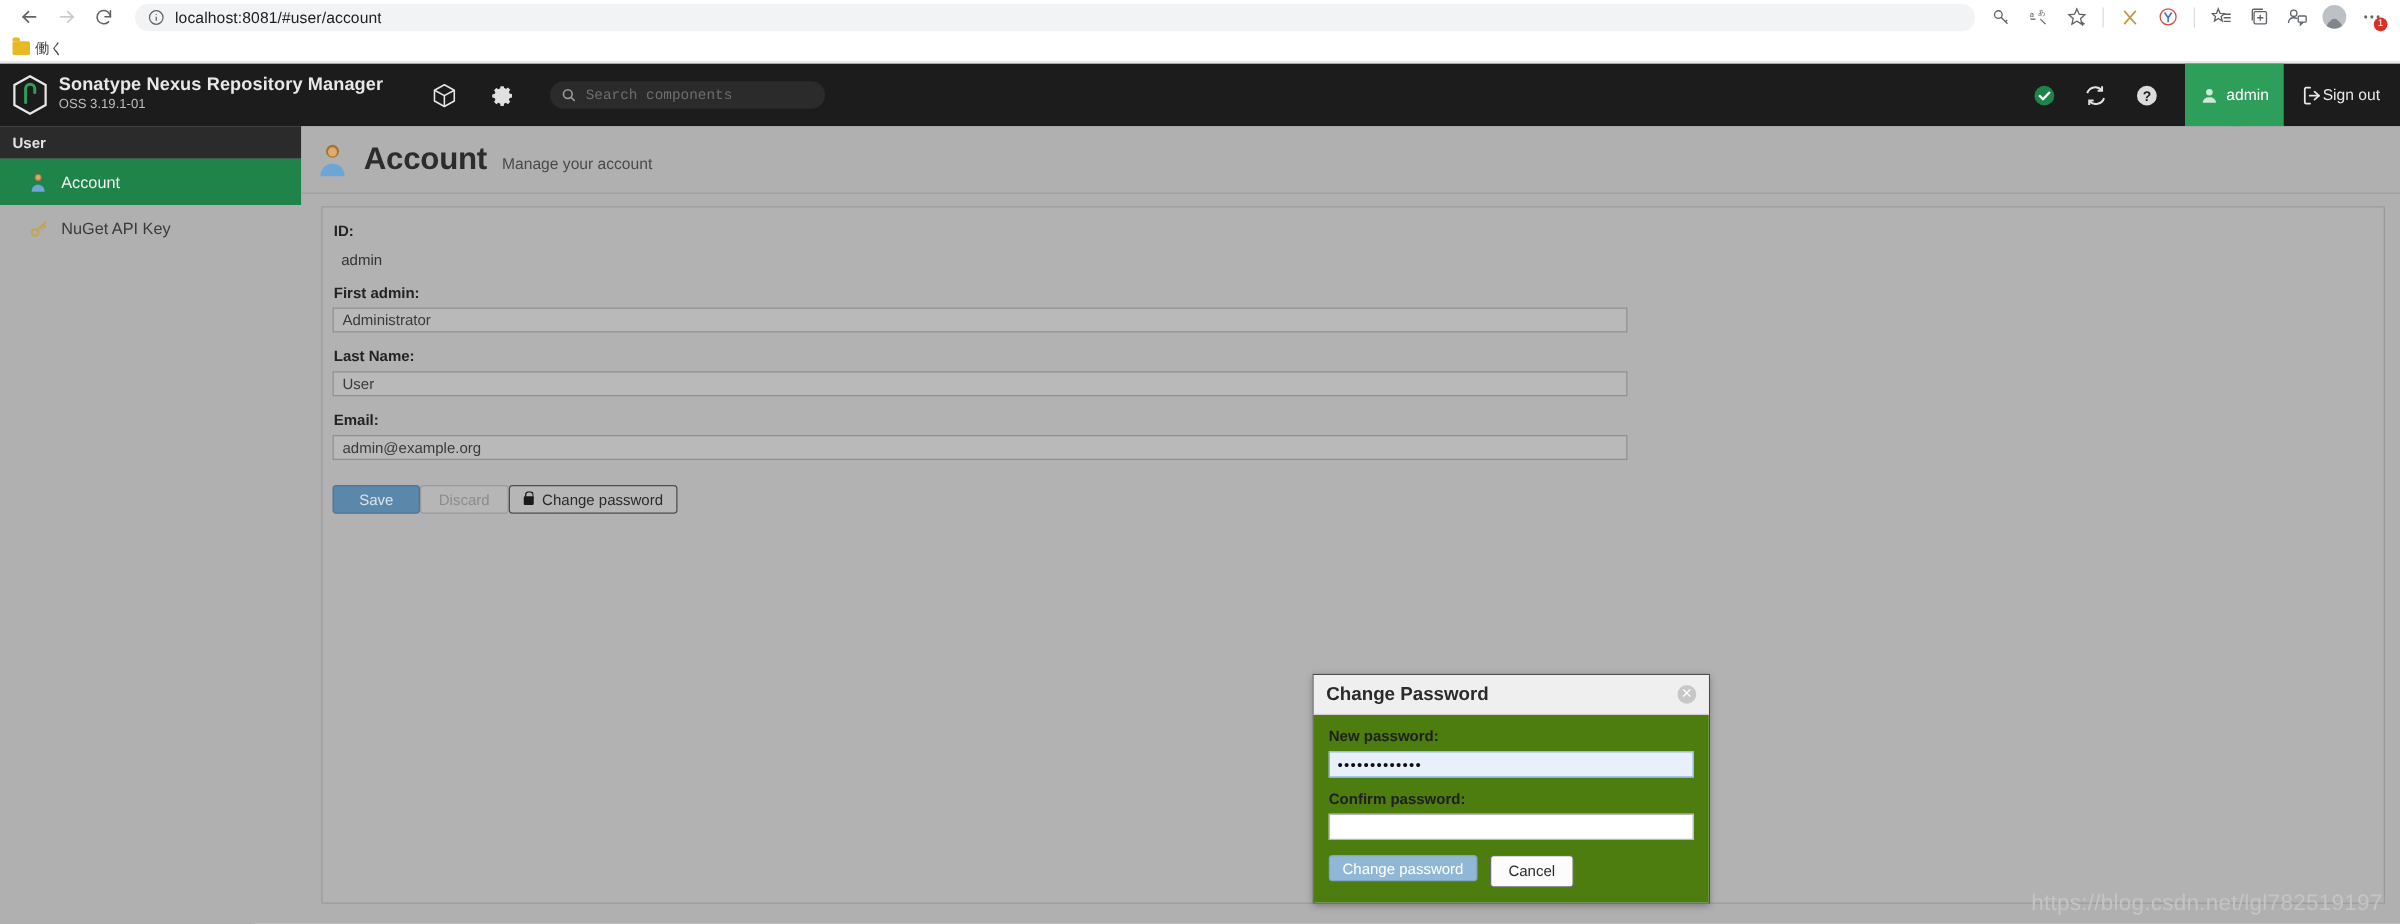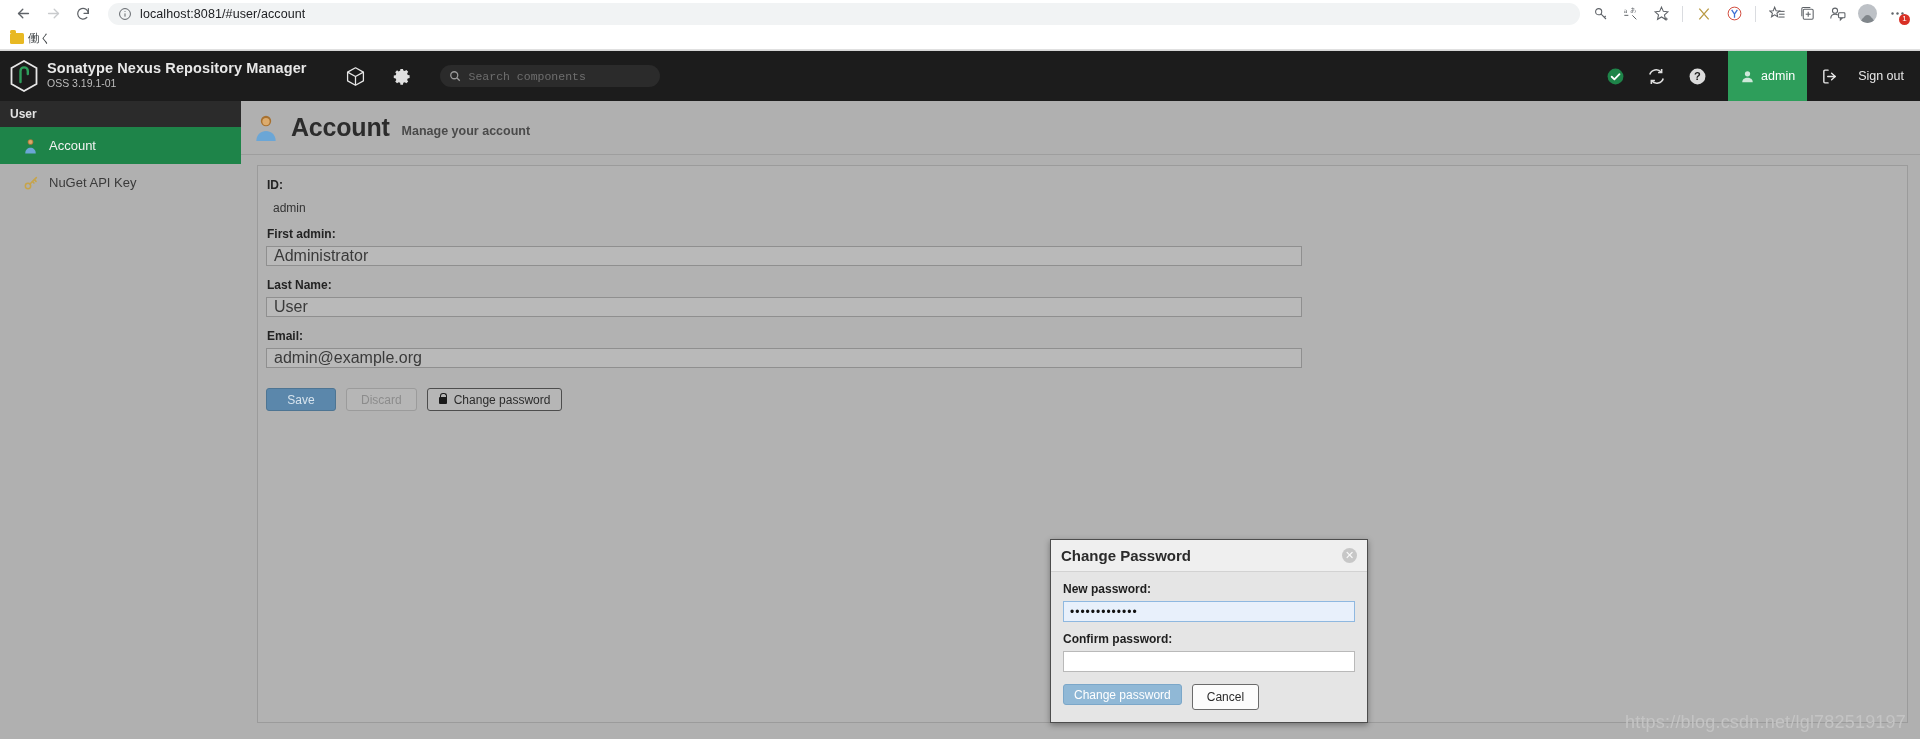--- a/index.html
+++ b/index.html
@@ -142,21 +142,21 @@
     background:#2e9e5b; height:50px; min-width:78px;
     display:flex;align-items:center;justify-content:center;gap:6px;
     padding:0 12px; position:relative; color:#ffffff; font-size:12.5px;
   }
   #admin-tab:after{
     content:"";position:absolute;bottom:-8px;left:50%;transform:translateX(-50%);
     border-left:8px solid transparent;border-right:8px solid transparent;
     border-top:8px solid #2e9e5b;
   }
   #signout-btn {
-    height:50px; display:flex;align-items:center;gap:20px;
+    height:50px; display:flex;align-items:center;gap:0;
     padding:0 16px 0 14px; color:#e8e8e8; font-size:12.5px;
   }
 
   #body-row { flex:1 1 auto; display:flex; min-height:0; }
 
   
   #sidebar { width:241px; flex:0 0 241px; background:#b0b0b0; }
   #sidebar-title {
     height:26px; background:#2b2b2b; color:#e3e3e3;
     font-size:12px; font-weight:bold; display:flex;align-items:center;
@@ -171,36 +171,36 @@
   .side-icon { width:17px;height:17px;display:flex;align-items:center;justify-content:center;flex:0 0 auto;}
 
   
   #content { flex:1 1 auto; background:#b0b0b0; min-width:0; position:relative; }
   #page-head {
     height:54px; display:flex; align-items:center; gap:12px; padding-left:12px;
     border-bottom:1px solid #9e9e9e;
   }
   #page-head .ph-icon { width:26px;height:28px;flex:0 0 auto;}
   #page-title { font-size:25px; font-weight:bold; color:#2c2c2c; letter-spacing:-.2px;}
-  #page-subtitle { font-size:12.5px; color:#4a4a4a; margin-top:6px;font-weight:bold;}
+  #page-subtitle { font-size:12.5px; color:#4a4a4a; margin-top:6px;}
 
   #panel {
     position:absolute; left:16px; right:12px; top:64px; bottom:16px;
     border:1px solid #9b9b9b; background:#b2b2b2;
   }
   #form { padding:12px 0 0 8px; }
   .fld-label { font-size:12px; font-weight:bold; color:#232323; margin:0 0 5px 1px; }
   .fld-static { font-size:12px; color:#333; padding:4px 0 12px 7px; }
   .fld-input {
     width:1036px; height:20px; background:#b9b9b9;
-    border:1px solid #8f8f8f; color:#3a3a3a; font-size:16px;
+    border:1px solid #8f8f8f; color:#3a3a3a; font-size:12px;
     padding:0 7px; outline:none; margin-bottom:12px;
     font-family:"Liberation Sans", sans-serif;
   }
-  #btn-row { display:flex; align-items:center; gap:10px; margin-top:8px; }
+  #btn-row { display:flex; align-items:center; margin-top:8px; }
   .btn {
     height:23px; font-size:12px; display:flex;align-items:center;justify-content:center;
     padding:0 14px; border-radius:3px; font-family:"Liberation Sans", sans-serif;
   }
   #save-btn { background:#5b87ab; border:1px solid #4e7593; color:#d7e4ee; min-width:70px;}
   #discard-btn { background:#b6b6b6; border:1px solid #9b9b9b; color:#8c8c8c; min-width:70px;}
   #changepw-btn {
     background:#b6b6b6; border:1px solid #4d4d4d; color:#2b2b2b;
     gap:7px; padding:0 11px;
   }
@@ -223,21 +223,21 @@
   #modal-head {
     height:32px; background:#efefef; border-bottom:1px solid #d2d2d2;
     display:flex; align-items:center; padding:0 10px;
   }
   #modal-title { font-size:15px; font-weight:bold; color:#2b2b2b; }
   #modal-close {
     margin-left:auto; width:15px;height:15px;border-radius:50%;
     background:#c7c7c7;color:#fbfbfb;font-size:11px;line-height:1;
     display:flex;align-items:center;justify-content:center;font-family:"Liberation Sans",sans-serif;
   }
-  #modal-body { padding:10px 12px 12px 12px; background:#e5e5e5;}
+  #modal-body { padding:10px 12px 12px 12px; background:#4d7c0f;}
   .m-label { font-size:12px; font-weight:bold; color:#1f1f1f; margin-bottom:5px;}
   .m-input {
     width:100%; height:21px; font-size:12px; padding:0 6px;
     outline:none; margin-bottom:10px; color:#111;
     font-family:"Liberation Sans", sans-serif;
   }
   #newpw-input { background:#e8f0fb; border:1px solid #8fb8e0; letter-spacing:1px;}
   #confirmpw-input { background:#ffffff; border:1px solid #b9b9b9; }
   #modal-btns { display:flex; gap:10px; margin-top:2px; }
   #modal-change-btn {

